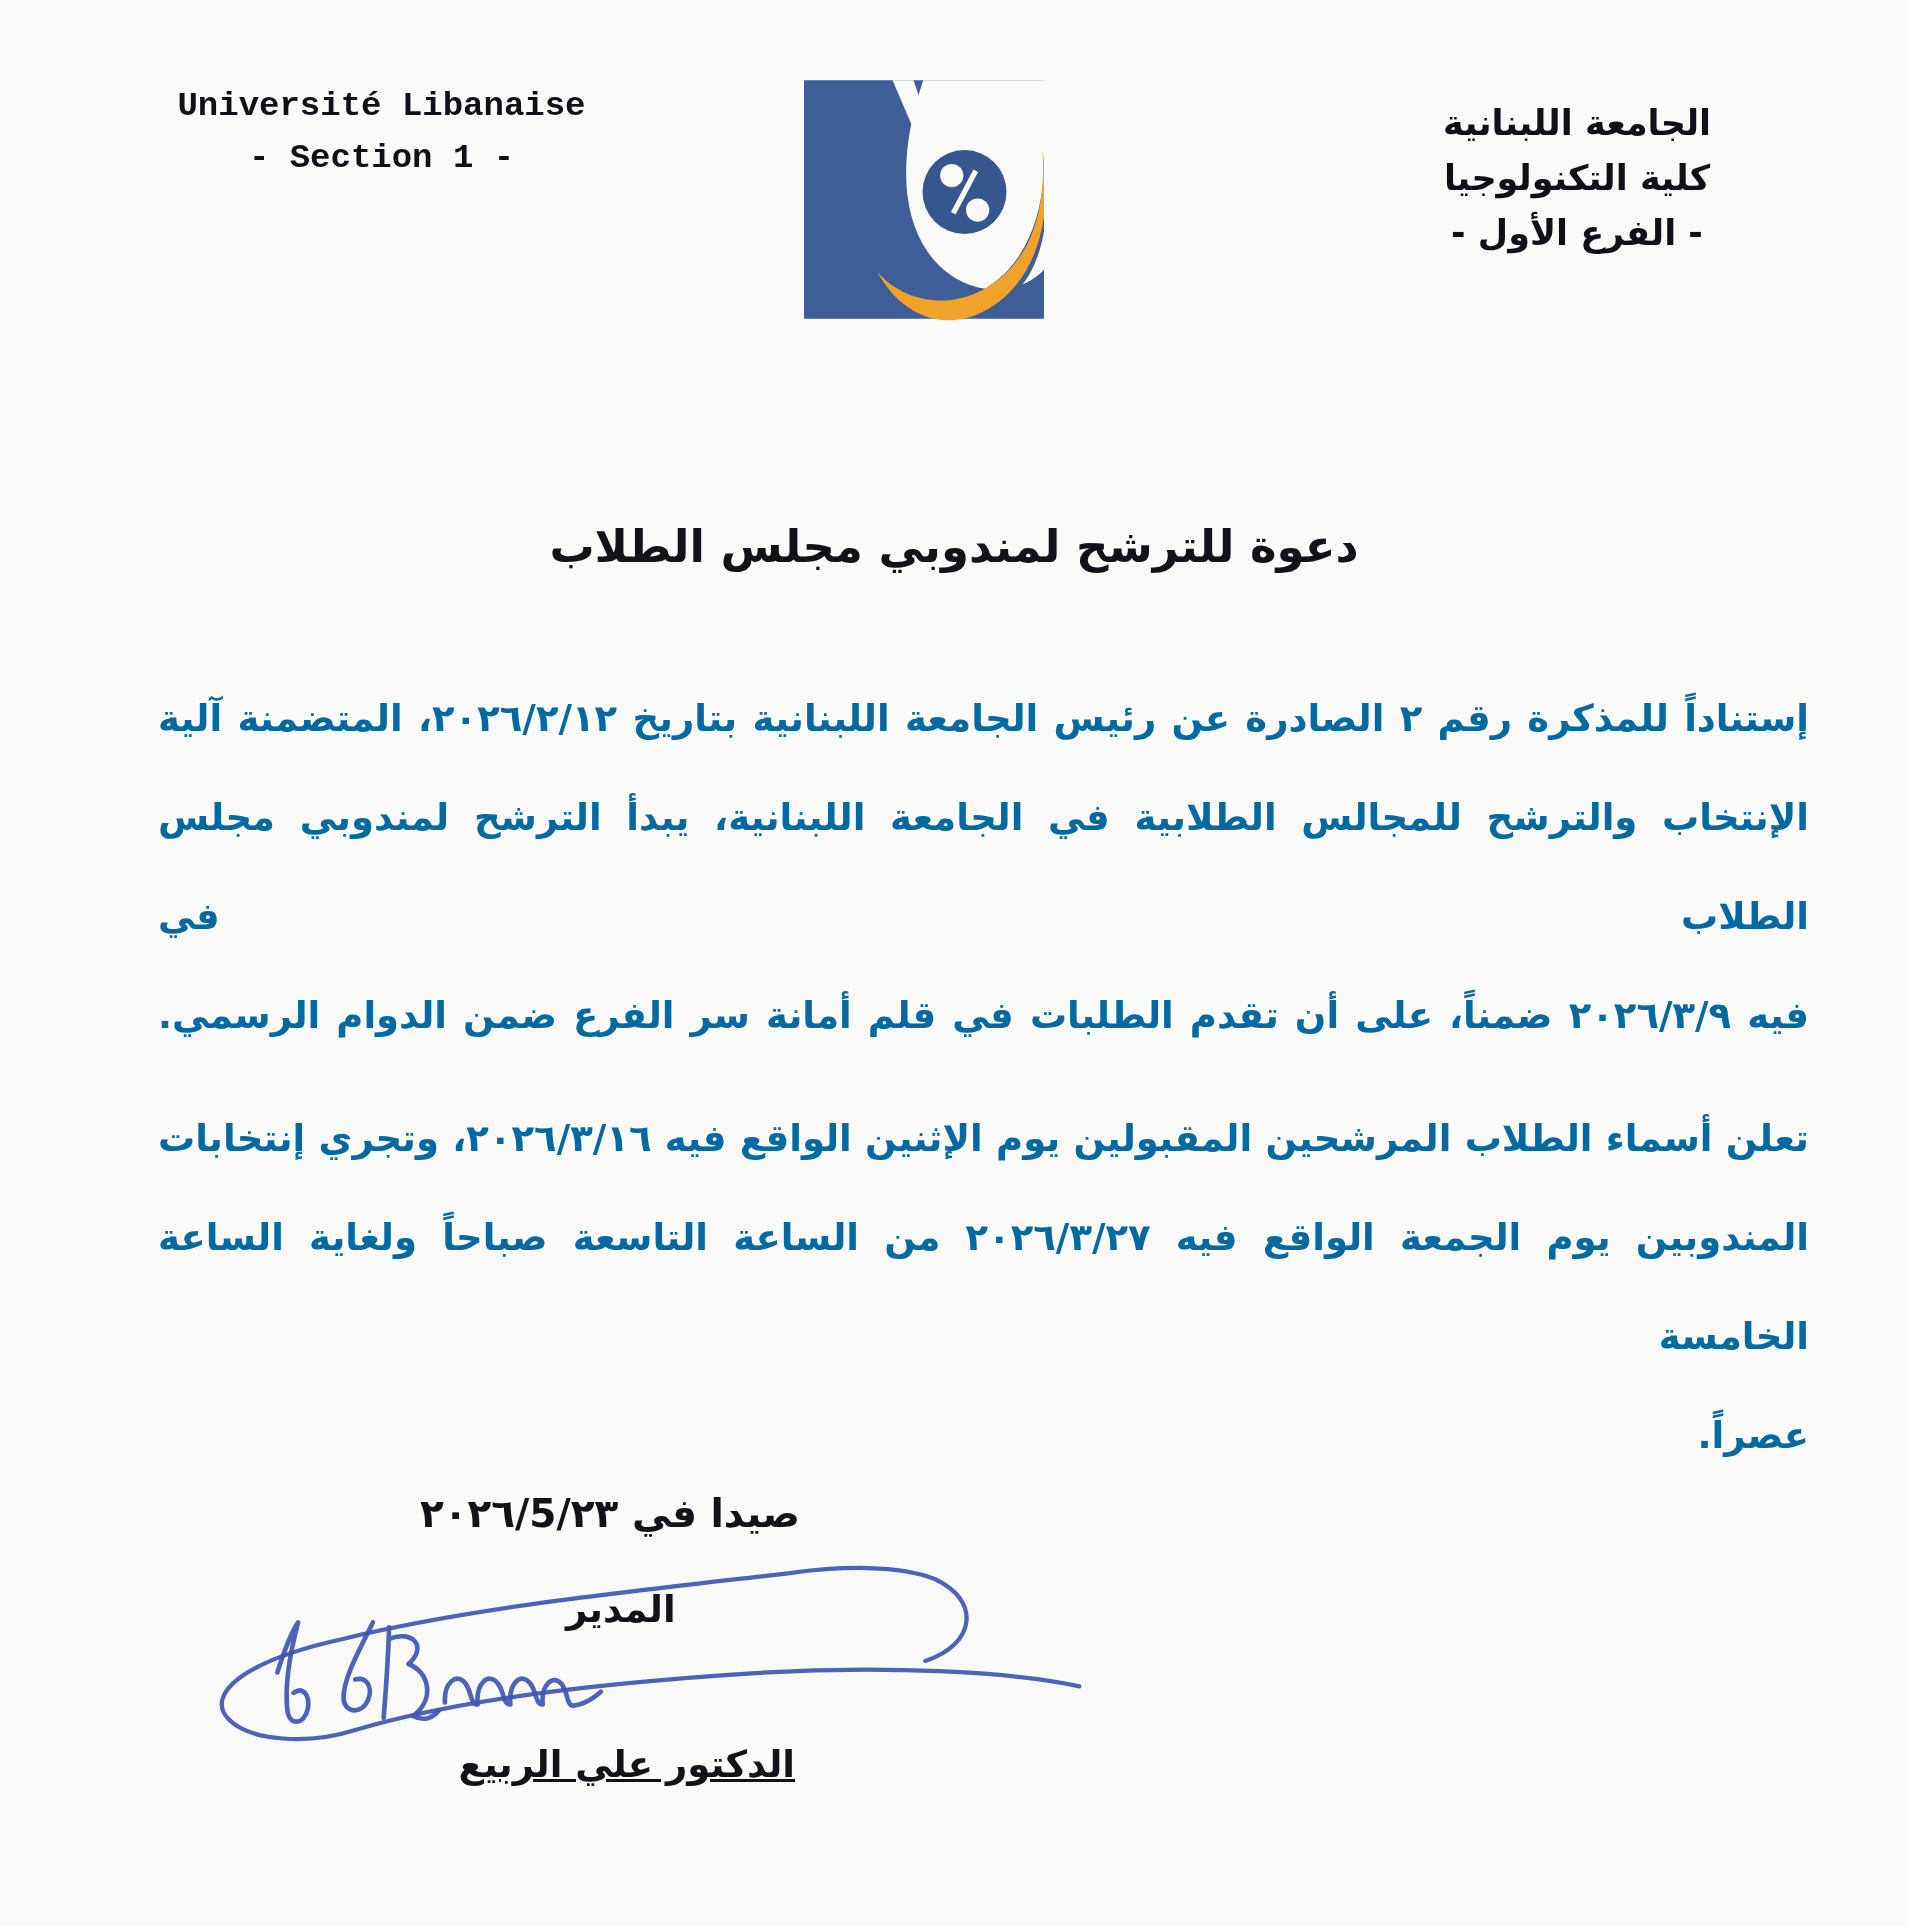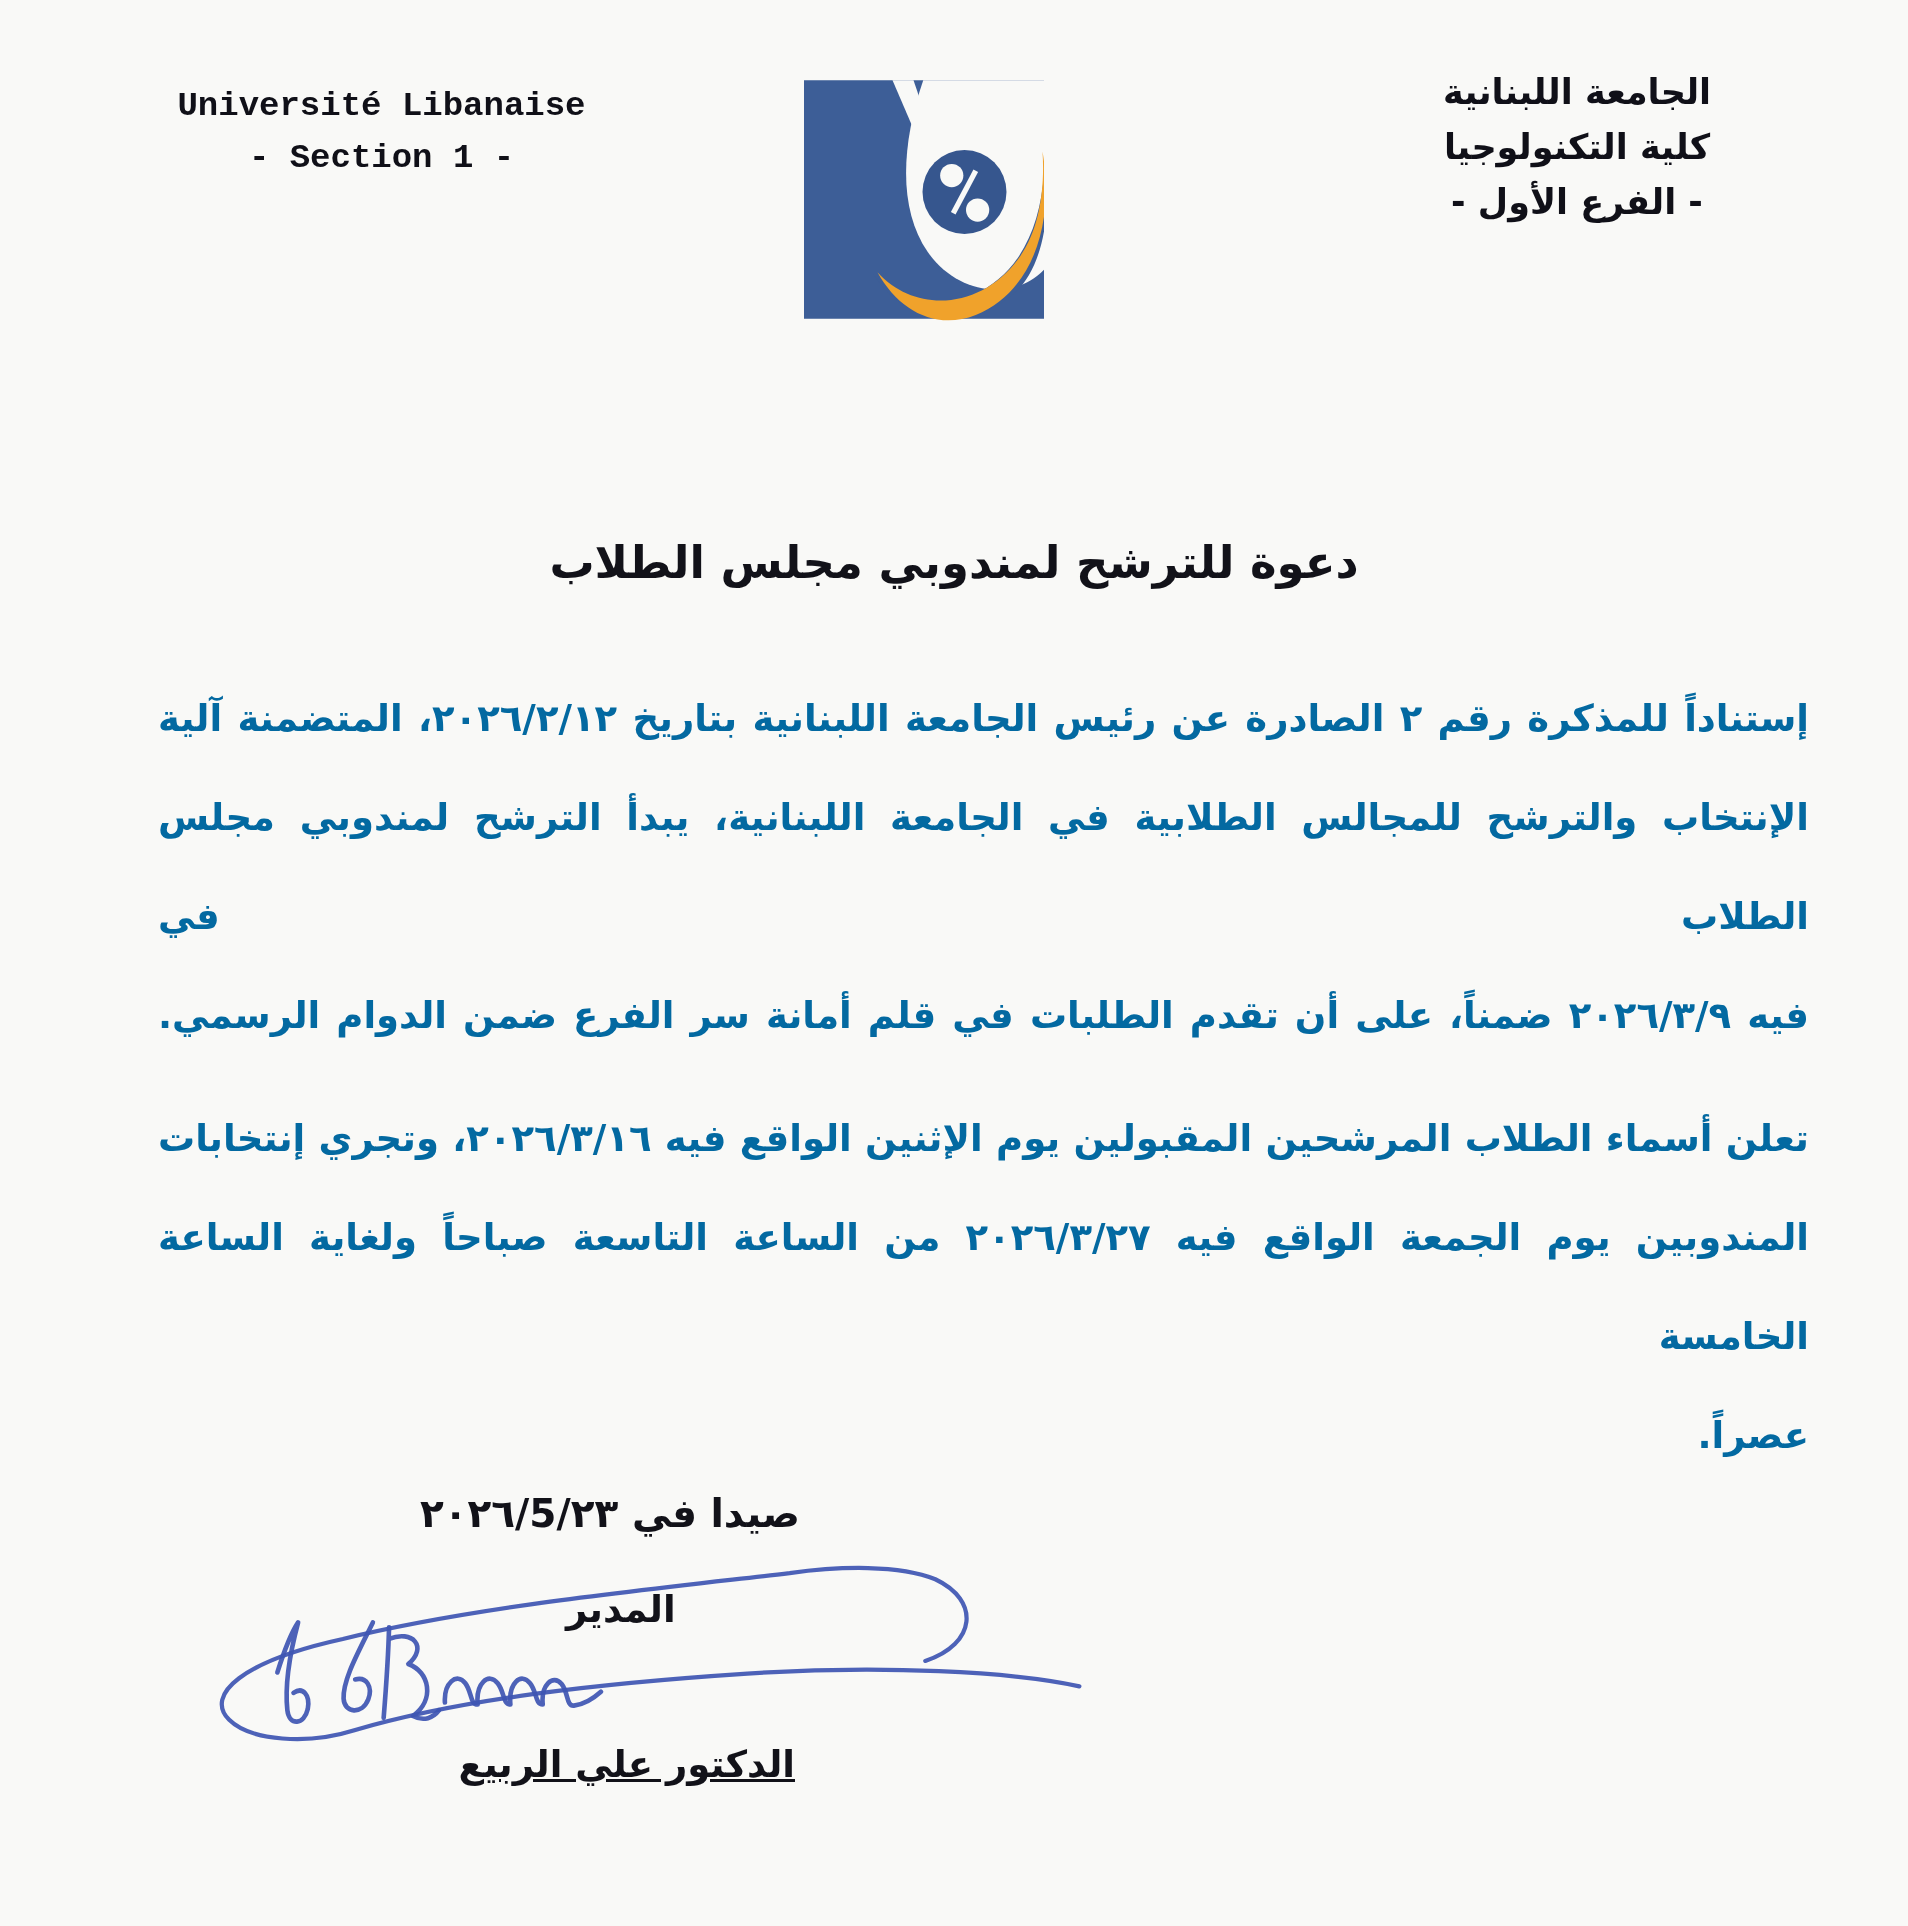--- a/index.html
+++ b/index.html
@@ -24,21 +24,21 @@
     width: 443px;
     font-family: Liberation Mono, monospace;
     font-weight: 700;
     font-size: 34px;
     line-height: 52px;
     text-align: center;
     color: #101018;
   }
   .hdr-right {
     position: absolute;
-    top: 65px;
+    top: 96px;
     right: 119px;
     width: 424px;
     direction: rtl;
     font-family: "DejaVu Sans", sans-serif;
     font-weight: 700;
     font-size: 35px;
     line-height: 55px;
     text-align: center;
     color: #101018;
   }
@@ -50,21 +50,21 @@
     height: 245px;
   }
   .logo svg { width: 100%; height: 100%; display: block; }
 
   
   .title {
     position: absolute;
     top: 516px;
     left: 0;
     right: 0;
-    margin: 16px;
+    margin: 0;
     direction: rtl;
     font-family: "DejaVu Sans", sans-serif;
     font-weight: 700;
     font-size: 45px;
     line-height: 62px;
     text-align: center;
     color: #121219;
   }
 
   

